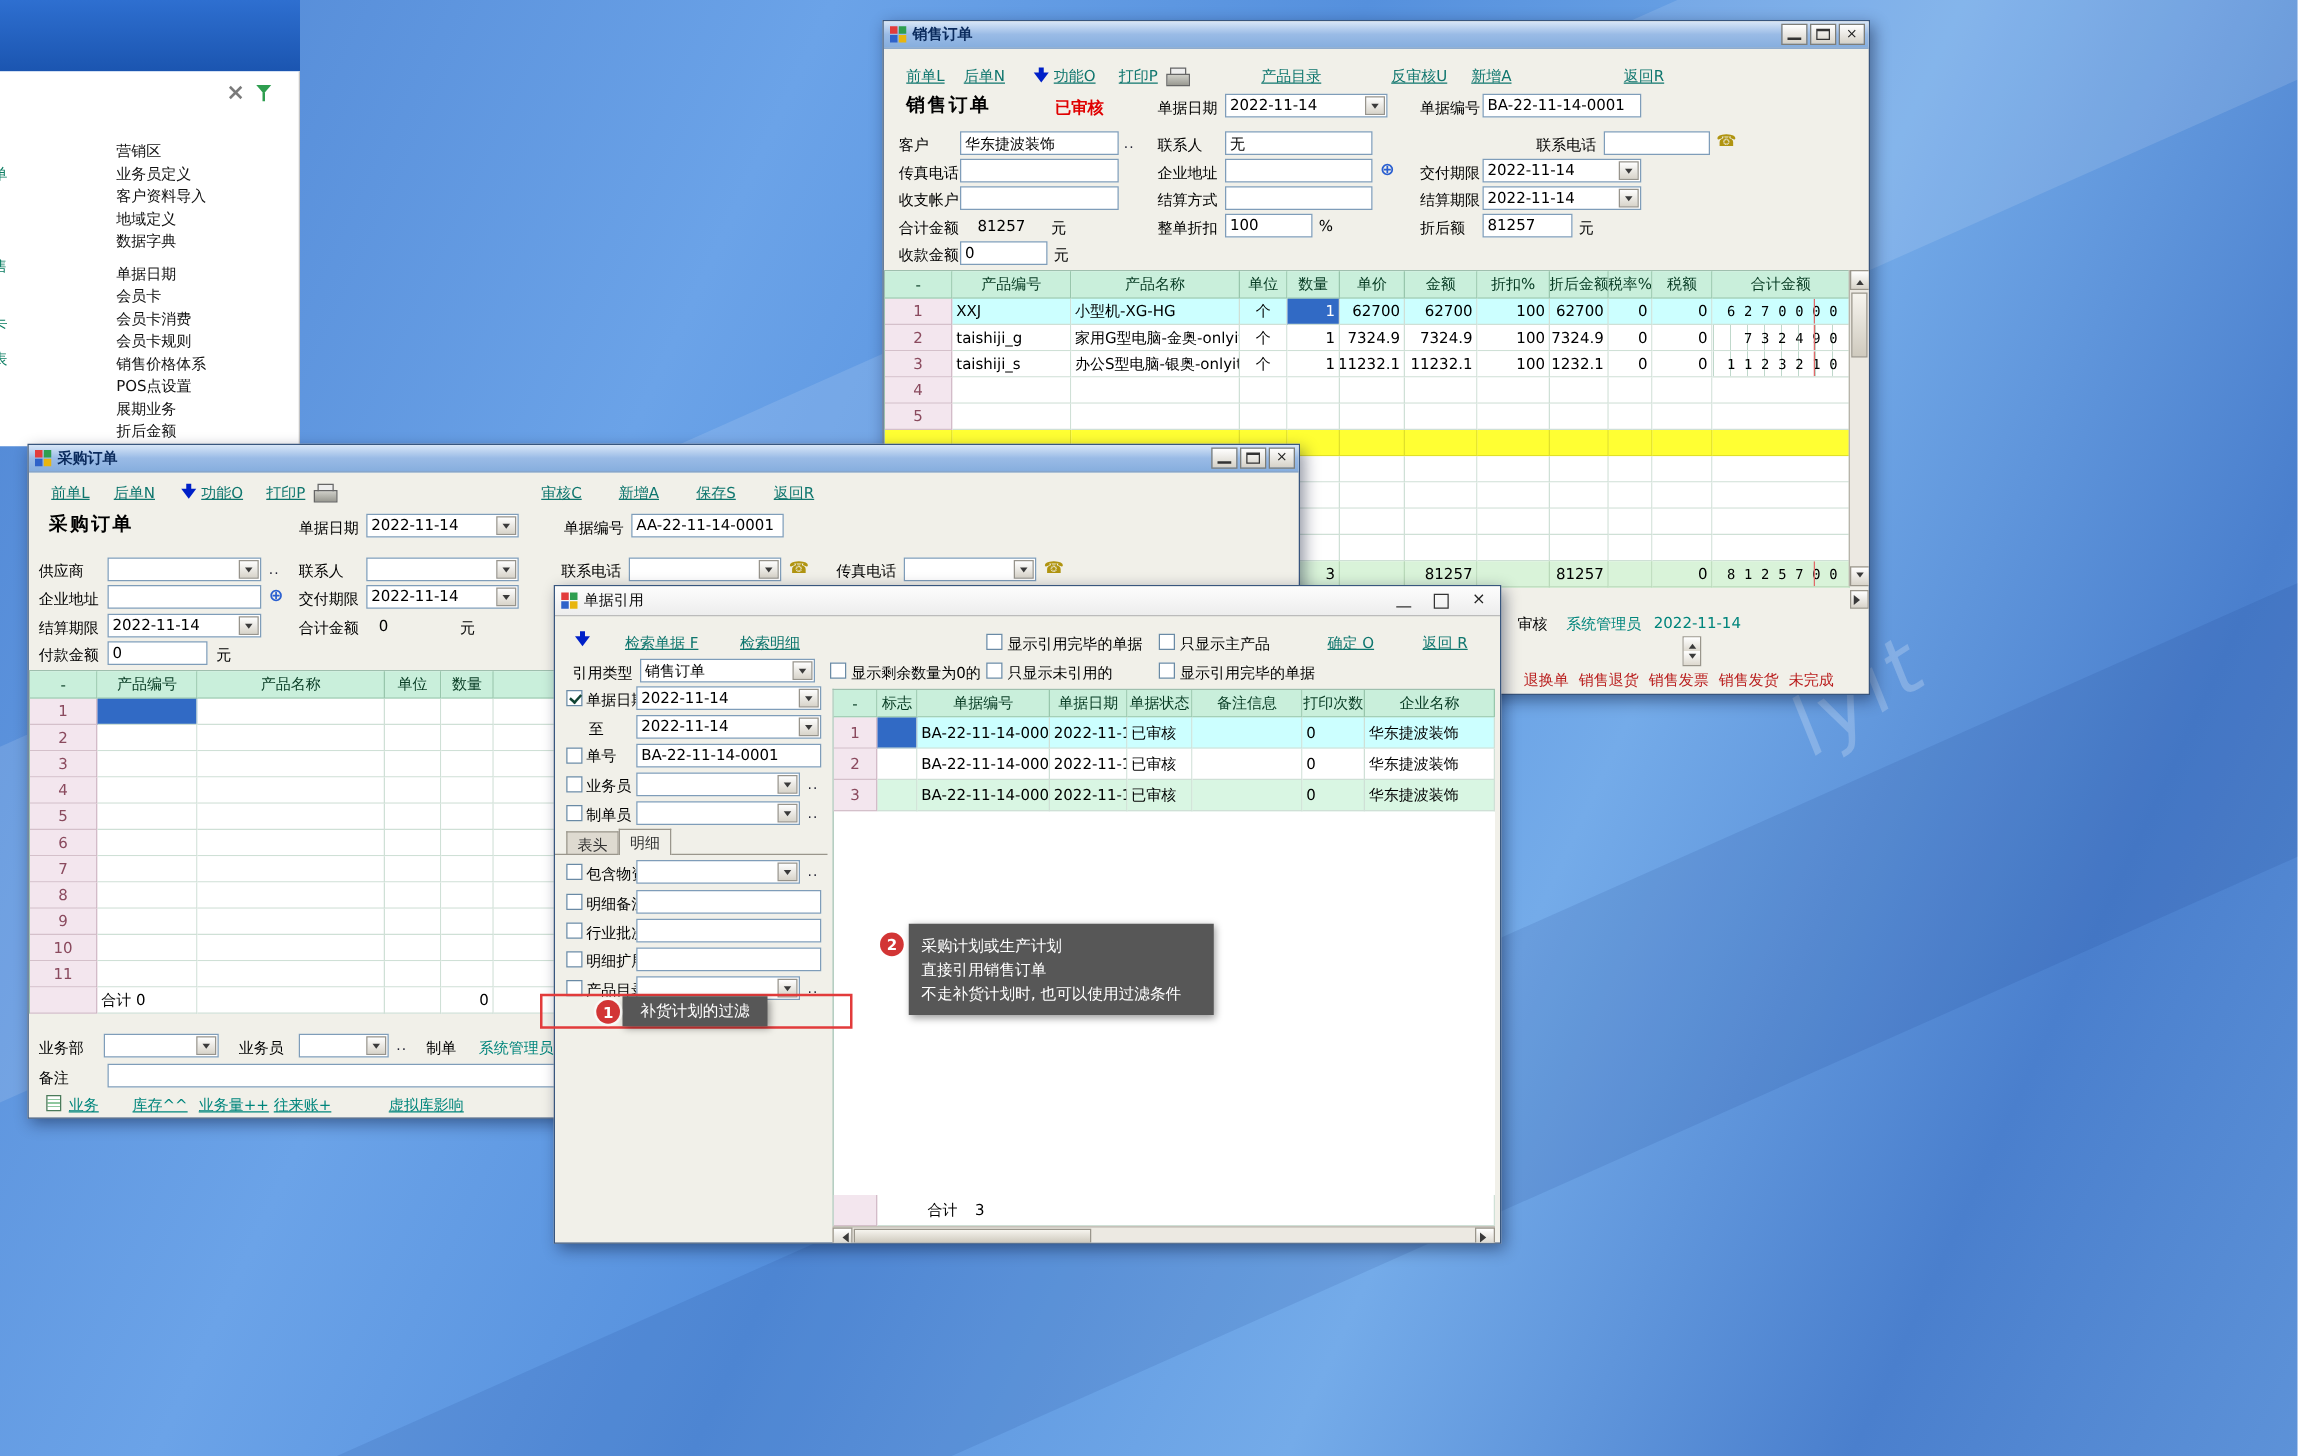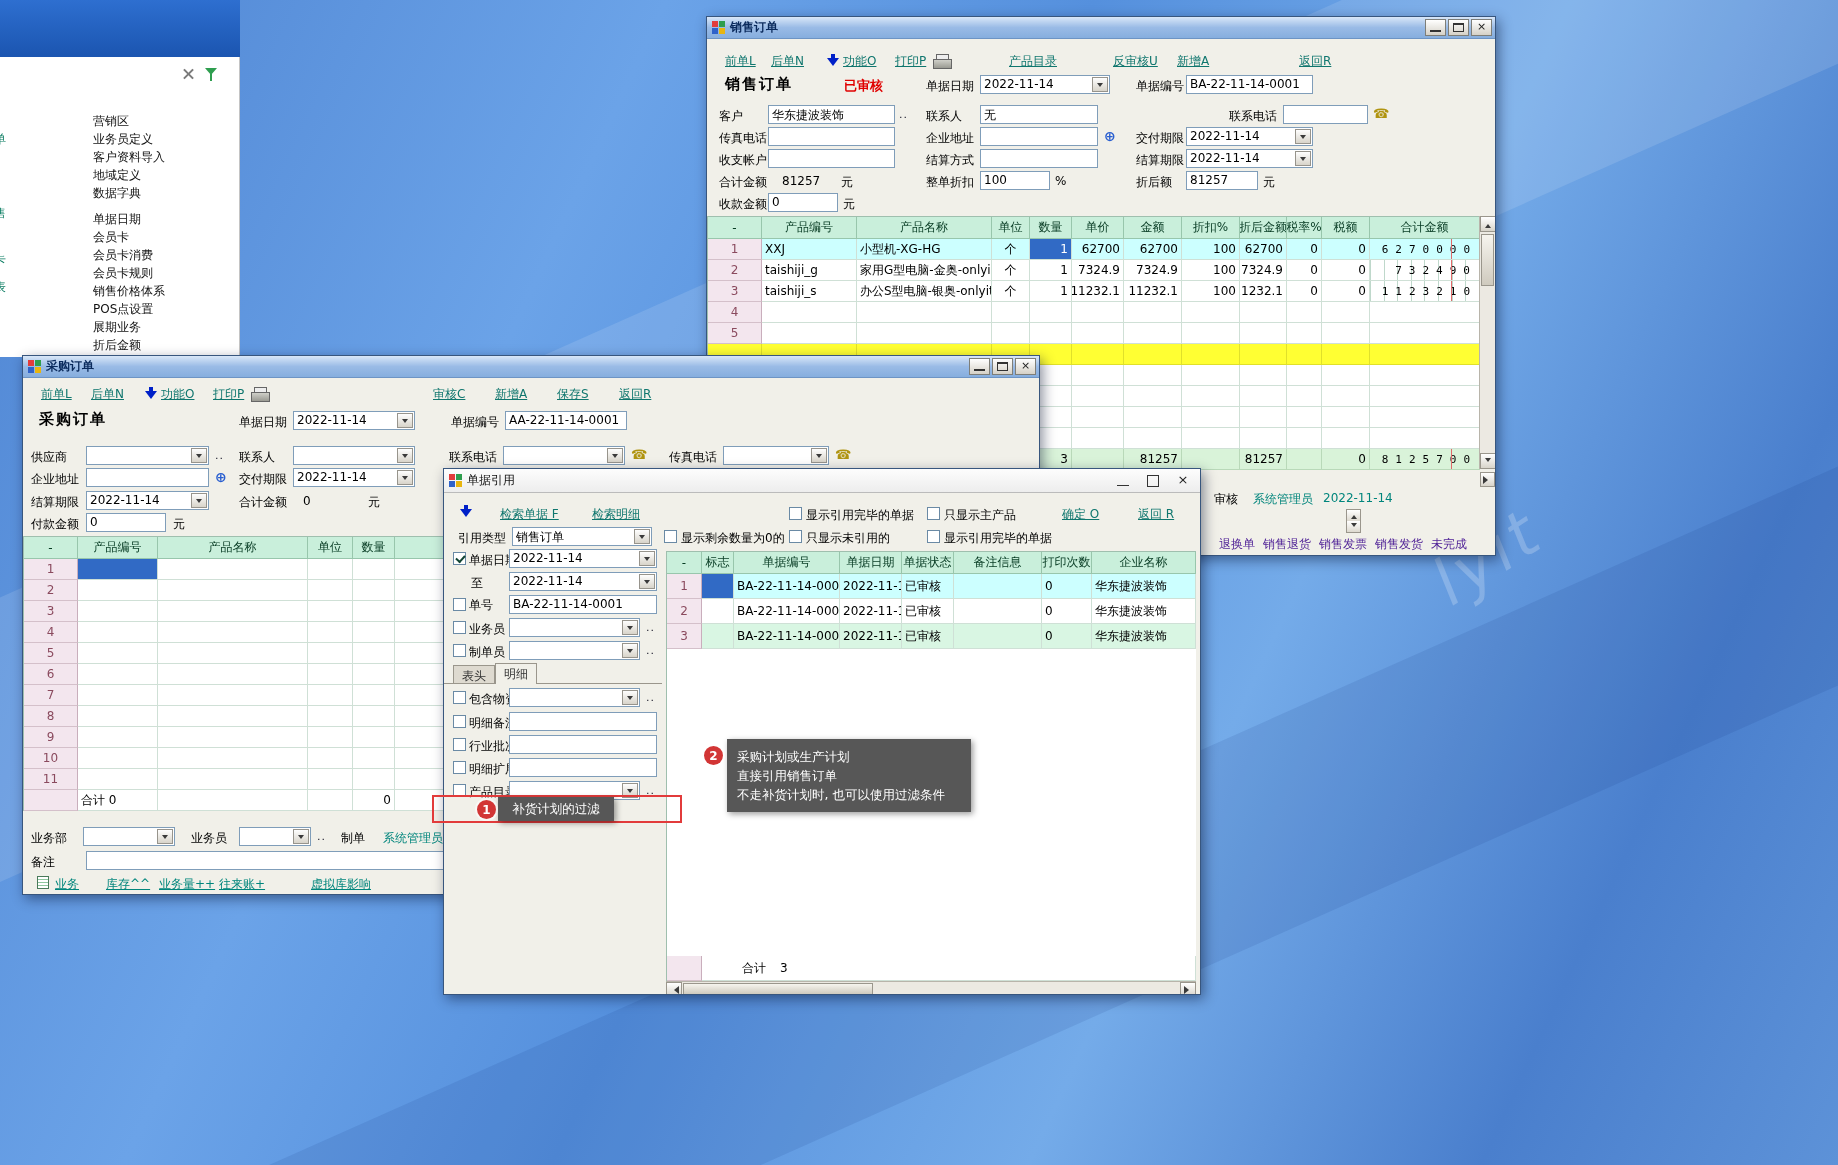--- a/index.html
+++ b/index.html
@@ -33,21 +33,21 @@
 .winbtn{width:21px;height:17px;background:linear-gradient(#fff,#d5d1c7);border:1px solid #7e7e78;position:relative;font-size:11px;line-height:14px;text-align:center;color:#222;cursor:pointer}
 .winbtn.flatb{background:transparent;border:none;width:28px;height:20px;font-size:13px;line-height:18px}
 .glyph-min{position:absolute;left:4px;right:4px;bottom:3px;border-bottom:2px solid #333}
 .glyph-max{position:absolute;left:4px;right:4px;top:3px;bottom:3px;border:1px solid #333;border-top-width:2px}
 
 .lbl{position:absolute;font-size:12px;white-space:nowrap}
 .val{position:absolute;font-size:12px;white-space:nowrap}
 .link{position:absolute;color:#0f766e;text-decoration:underline;white-space:nowrap;cursor:pointer}
 .glink{position:absolute;color:#00857c;text-decoration:underline;white-space:nowrap;cursor:pointer}
 .gtext{position:absolute;color:#00857c;white-space:nowrap}
-.rlink{position:absolute;color:#4c1d95;white-space:nowrap;cursor:pointer}
+.rlink{position:absolute;color:#b91c1c;white-space:nowrap;cursor:pointer}
 .red{color:#e00000;font-weight:bold}
 .tbx{position:absolute;height:19px;background:#fff;border:1px solid #7f9db9;font-size:12px;padding:1px 3px;white-space:nowrap;overflow:hidden}
 .dbtn{position:absolute;top:1px;right:1px;bottom:1px;width:16px;background:linear-gradient(#fefefe,#d8d4ca);border:1px solid #97948c;display:flex;align-items:center;justify-content:center;cursor:pointer}
 .tri{width:0;height:0;border:3.5px solid transparent;border-top:4.5px solid #3a3a3a;margin-top:4px}
 .tri-l{width:0;height:0;border:4px solid transparent;border-right:5px solid #3a3a3a;margin-right:2px}
 .tri-r{width:0;height:0;border:4px solid transparent;border-left:5px solid #3a3a3a;margin-left:2px}
 .tri-u{width:0;height:0;border:3.5px solid transparent;border-bottom:4.5px solid #3a3a3a;margin-bottom:4px}
 .morebtn{position:absolute;font-size:11px;letter-spacing:1px;color:#223;cursor:pointer}
 .phone{position:absolute;color:#b09410;font-size:13px;cursor:pointer}
 .globe{position:absolute;color:#2a5fd0;font-size:14px;font-weight:bold;cursor:pointer}

